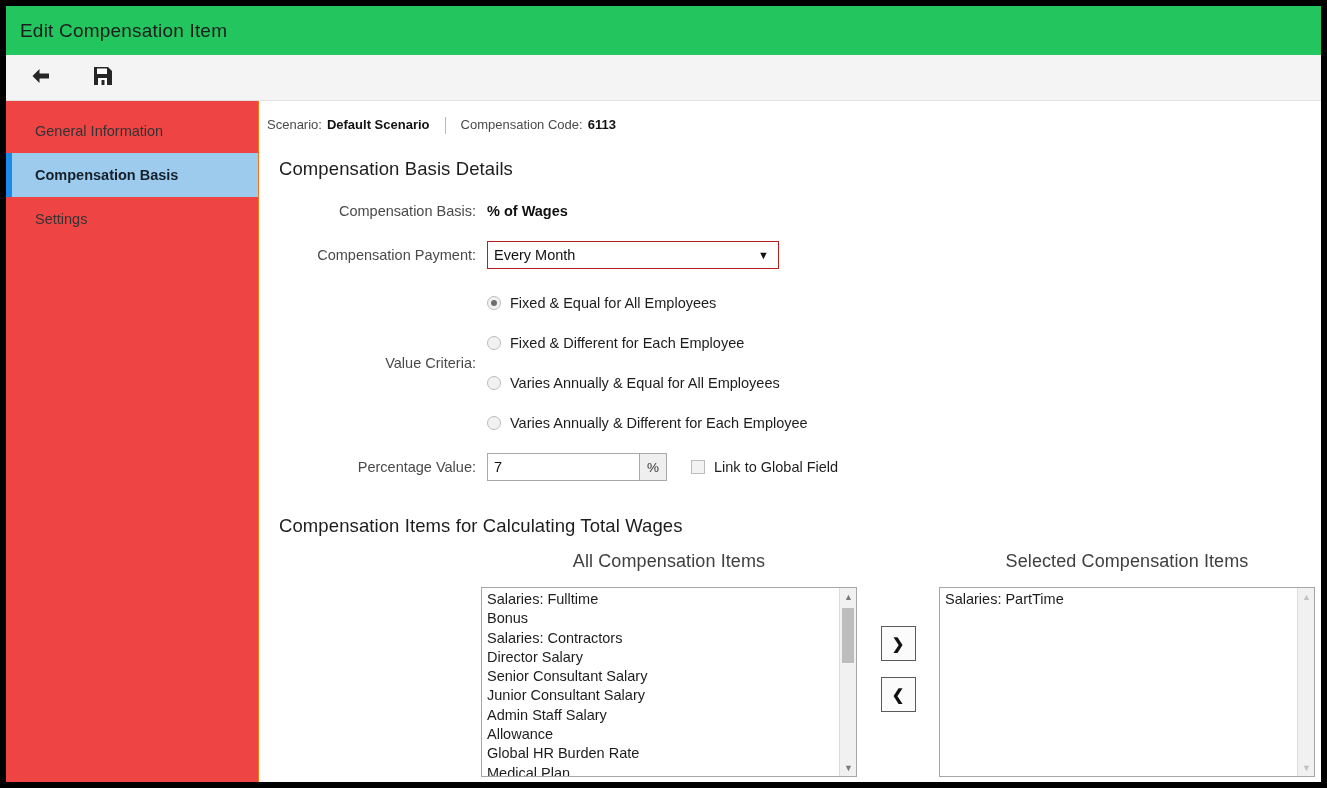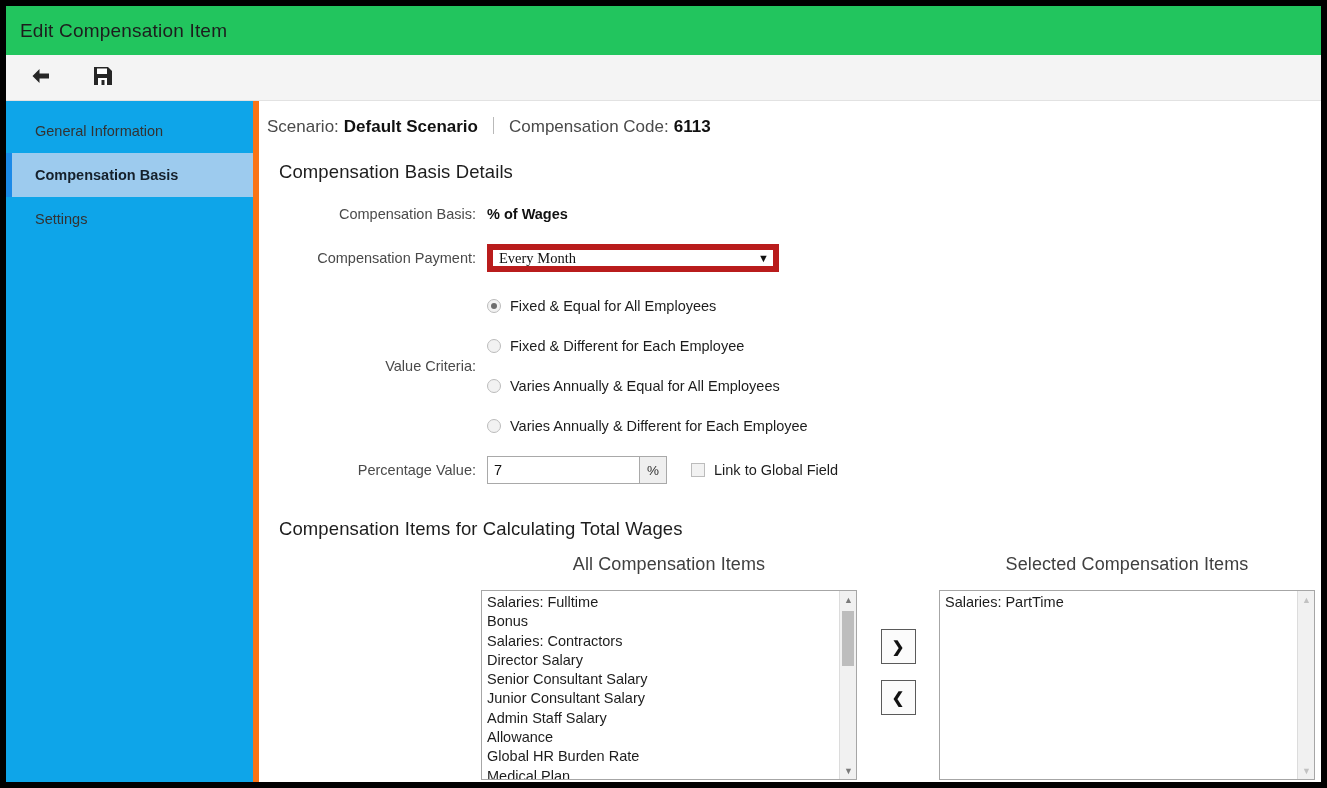--- a/index.html
+++ b/index.html
@@ -54,22 +54,22 @@
 
   
   .body {
     display: flex;
     height: 681px;
   }
 
   .sidebar {
     width: 253px;
     min-width: 253px;
-    background: #0ea5e9;
-    border-right: 6px solid #f97316;
+    background: #ef4444;
+    border-right: 1px solid #f97316;
     padding-top: 8px;
   }
   .side-item {
     height: 44px;
     display: flex;
     align-items: center;
     padding-left: 29px;
     font-size: 14.5px;
     color: #333333;
     cursor: pointer;
@@ -90,21 +90,21 @@
 
   .content {
     flex: 1;
     padding: 0 0 0 0;
     position: relative;
     overflow: hidden;
   }
 
   .crumbs {
     padding: 16px 0 0 8px;
-    font-size: 17px;
+    font-size: 13px;
     color: #3c3c3c;
     display: flex;
     align-items: flex-start;
     gap: 0px;
   }
   .crumbs .lbl { color: #4a4a4a; }
   .crumbs .val { font-weight: bold; color: #111; margin-left: 5px; }
   .crumbs .sep {
     display: inline-block;
     width: 1px; height: 17px;
@@ -140,24 +140,24 @@
     font-size: 14.5px;
     color: #111;
     line-height: 30px;
   }
   .fval.bold { font-weight: bold; }
 
   select.dropdown {
     width: 292px;
     height: 28px;
     font-size: 14.5px;
-    font-family: Liberation Serif, serif;
+    font-family: Liberation Sans, sans-serif;
     color: #111;
     background: #ffffff;
-    border: 6px solid #b91c1c;
+    border: 1px solid #b91c1c;
     padding: 0 6px;
     -webkit-appearance: none;
     -moz-appearance: none;
     appearance: none;
     border-radius: 0;
   }
   .select-wrap {
     position: relative;
     display: inline-block;
   }

